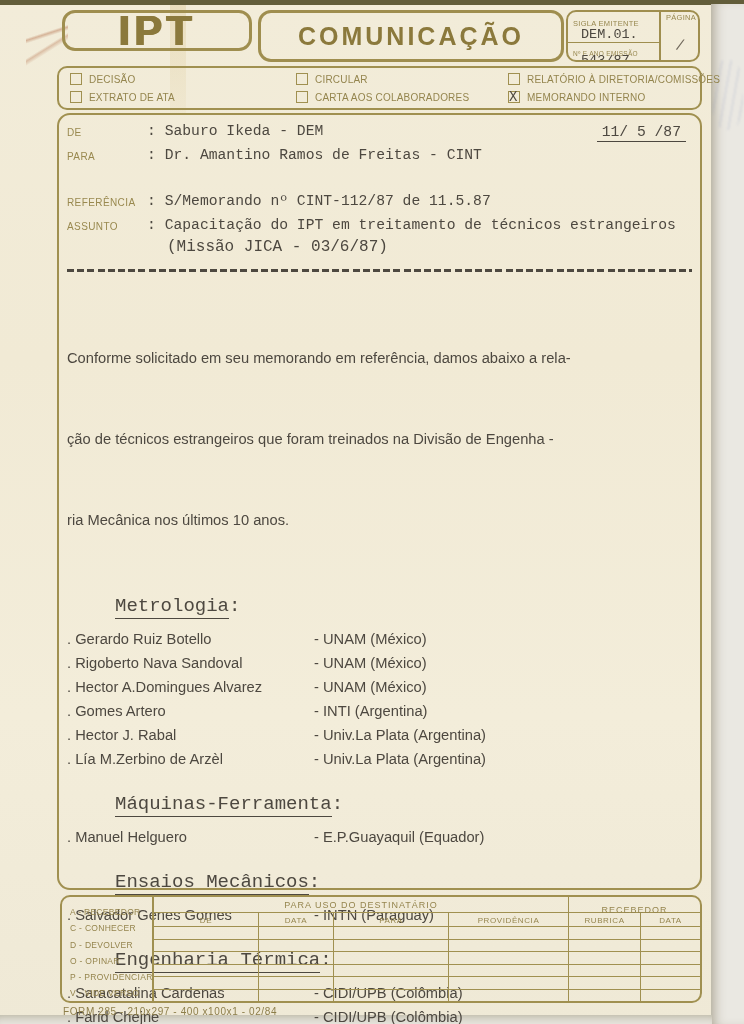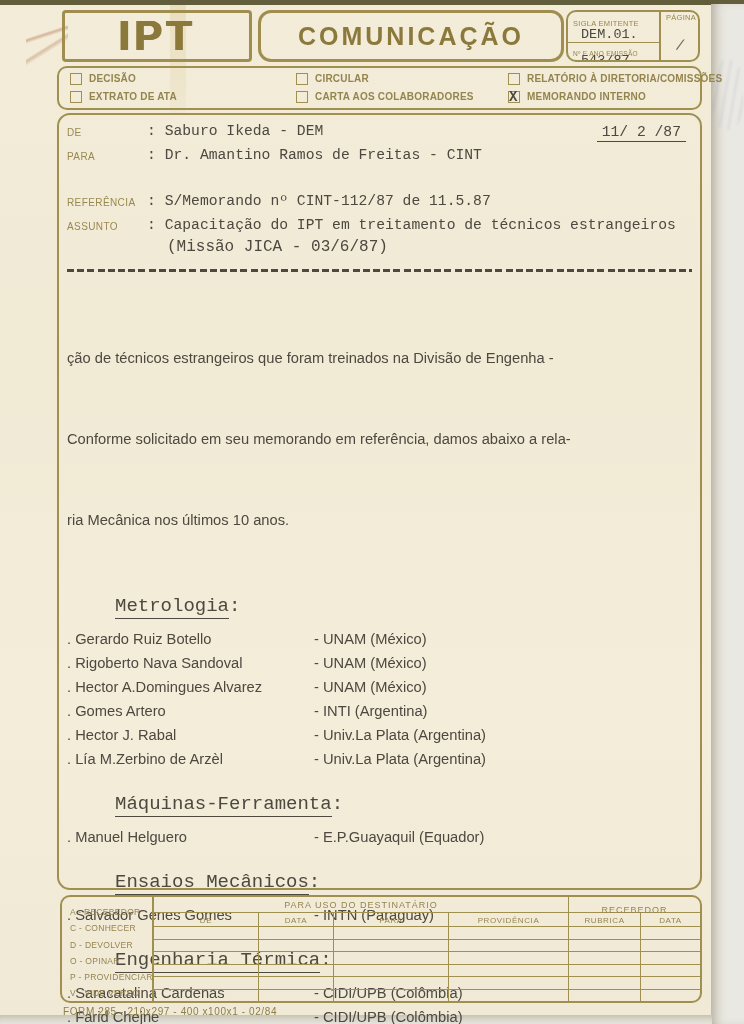--- a/index.html
+++ b/index.html
@@ -21,22 +21,22 @@
     background:linear-gradient(162deg,transparent 38%,rgba(168,88,48,.38) 41%,transparent 45%),
                linear-gradient(148deg,transparent 55%,rgba(168,88,48,.30) 58%,transparent 63%);
     filter:blur(.4px);}
   .stain-b{position:absolute;left:170px;top:5px;width:16px;height:110px;pointer-events:none;
     background:linear-gradient(180deg,rgba(196,160,70,.18),rgba(196,160,70,.05));}
   .ghost{position:absolute;right:1px;top:60px;width:31px;height:70px;pointer-events:none;opacity:.5;
     background:repeating-linear-gradient(100deg,rgba(90,110,175,.22) 0 2px,transparent 2px 9px);
     filter:blur(1.2px);border-radius:40%;}
 
   
-  .logo-box{position:absolute;left:62px;top:10px;width:190px;height:52px;
-    border:3px solid #9f8e4f;border-radius:4px;display:flex;align-items:center;justify-content:center;}
+  .logo-box{position:absolute;left:62px;top:10px;width:190px;height:41px;
+    border:3px solid #9f8e4f;border-radius:13px;display:flex;align-items:center;justify-content:center;}
   .logo-text{font-size:42px;font-weight:bold;color:#8b793c;letter-spacing:4px;
     text-shadow:1px 0 0 #8b793c,-0.5px 0 0 #8b793c;}
   .title-box{position:absolute;left:258px;top:10px;width:306px;height:52px;
     border:3px solid #9f8e4f;border-radius:13px;display:flex;align-items:center;justify-content:center;}
   .title-text{font-size:25px;font-weight:bold;color:#8b793c;letter-spacing:3px;}
   .info-box{position:absolute;left:566px;top:10px;width:134px;height:52px;
     border:2px solid #9f8e4f;border-radius:10px;display:flex;overflow:hidden;}
   .info-left{width:93px;border-right:2px solid #9f8e4f;display:flex;flex-direction:column;}
   .info-cell{flex:1;padding:7px 0 0 5px;}
   .info-cell + .info-cell{border-top:1.5px solid #9f8e4f;}
@@ -45,21 +45,21 @@
   .info-value{font-size:13.5px;color:#4d4840;margin-top:-1px;padding-left:8px;}
   .info-right{flex:1;padding:1px 0 0 5px;position:relative;}
   .pagina-value{position:absolute;left:50%;top:26px;transform:translateX(-50%) rotate(8deg);
     font-size:15px;color:#6f675a;}
 
   
   .types-box{position:absolute;left:57px;top:66px;width:645px;height:44px;
     border:2px solid #a09050;border-radius:10px;
     display:grid;grid-template-columns:226px 212px 1fr;grid-auto-rows:1fr;
     padding:2px 4px 2px 11px;align-items:center;}
-  .type-item{display:flex;align-items:flex-start;font-weight:bold;}
+  .type-item{display:flex;align-items:center;}
   .cbox{width:12px;height:12px;border:1.5px solid #a09050;margin-right:7px;position:relative;flex:none;}
   .xmark{position:absolute;left:0;top:-3px;font-family:"Liberation Mono",monospace;
     font-size:14px;color:#4d4840;}
   .clabel{font-size:10px;color:#94854e;letter-spacing:.2px;white-space:nowrap;}
 
   
   .main-box{position:absolute;left:57px;top:113px;width:645px;height:777px;
     border:2px solid #a09050;border-radius:13px;padding:8px 8px 0 8px;
     color:#4d4840;}
   .frow{display:flex;position:relative;height:24px;align-items:flex-start;}
@@ -161,39 +161,39 @@
           <span class="xmark">X</span>
         </span>
       <span class="clabel">MEMORANDO INTERNO</span>
     </div>
   </div>
 
   <div class="main-box">
     <div class="frow">
       <span class="flabel">DE</span>
       <span class="fvalue mono">: Saburo Ikeda - DEM</span>
-      <span class="date mono">11/ 2 /87</span>
+      <span class="date mono">11/ 5 /87</span>
     </div>
     <div class="frow">
       <span class="flabel">PARA</span>
       <span class="fvalue mono">: Dr. Amantino Ramos de Freitas - CINT</span>
     </div>
     <div class="frow gap-ref">
       <span class="flabel">REFERÊNCIA</span>
       <span class="fvalue mono">: S/Memorando nº CINT-112/87 de 11.5.87</span>
     </div>
     <div class="frow short">
       <span class="flabel">ASSUNTO</span>
       <span class="fvalue mono">: Capacitação do IPT em treitamento de técnicos estrangeiros</span>
     </div>
     <div class="assunto2 mono">(Missão JICA - 03/6/87)</div>
     <div class="dashline"></div>
     <div class="para">
+      <div>Conforme solicitado em seu memorando em referência, damos abaixo a rela-</div>
       <div>ção de técnicos estrangeiros que foram treinados na Divisão de Engenha -</div>
-      <div>Conforme solicitado em seu memorando em referência, damos abaixo a rela-</div>
       <div>ria Mecânica nos últimos 10 anos.</div>
     </div>
     <div>
         <div class="section">
           <div class="sec-title mono"><span class="u">Metrologia</span><span>:</span></div>
           <div class="entries">
             <div class="entry"><span class="e-left">. Gerardo Ruiz Botello</span><span class="e-org">- UNAM (México)</span></div>
             <div class="entry"><span class="e-left">. Rigoberto Nava Sandoval</span><span class="e-org">- UNAM (México)</span></div>
             <div class="entry"><span class="e-left">. Hector A.Domingues Alvarez</span><span class="e-org">- UNAM (México)</span></div>
             <div class="entry"><span class="e-left">. Gomes Artero</span><span class="e-org">- INTI (Argentina)</span></div>

